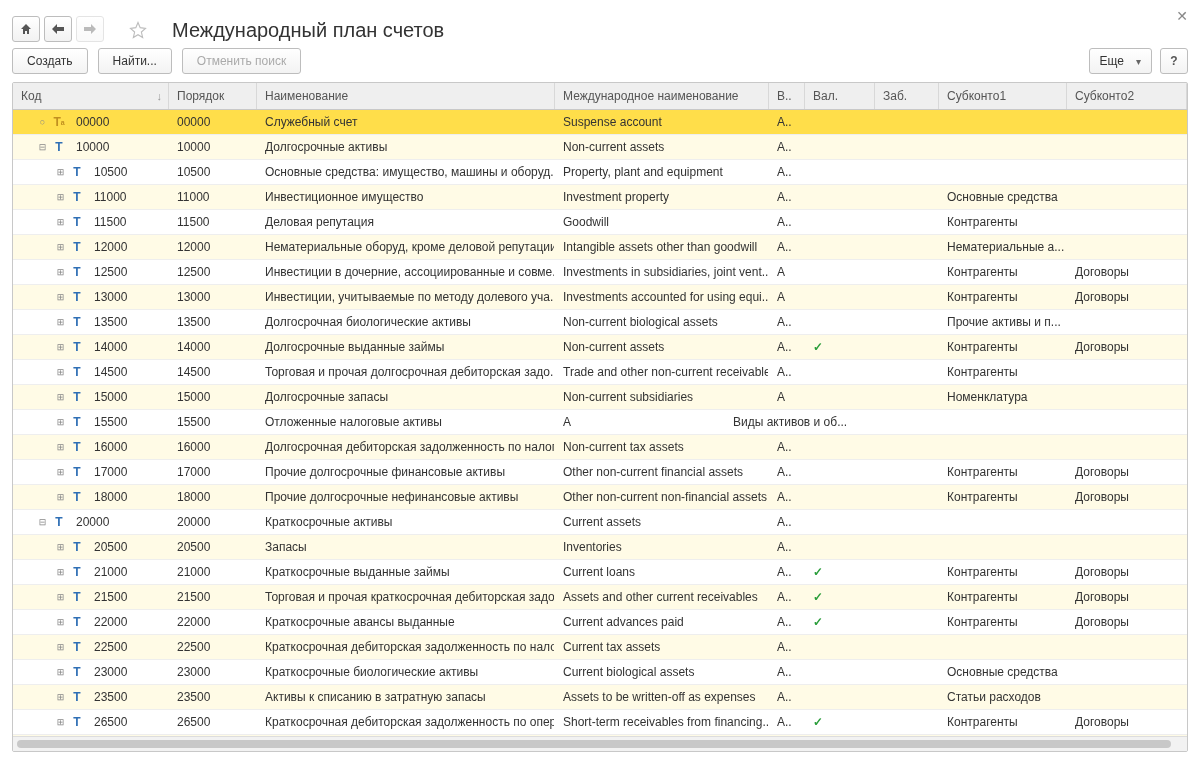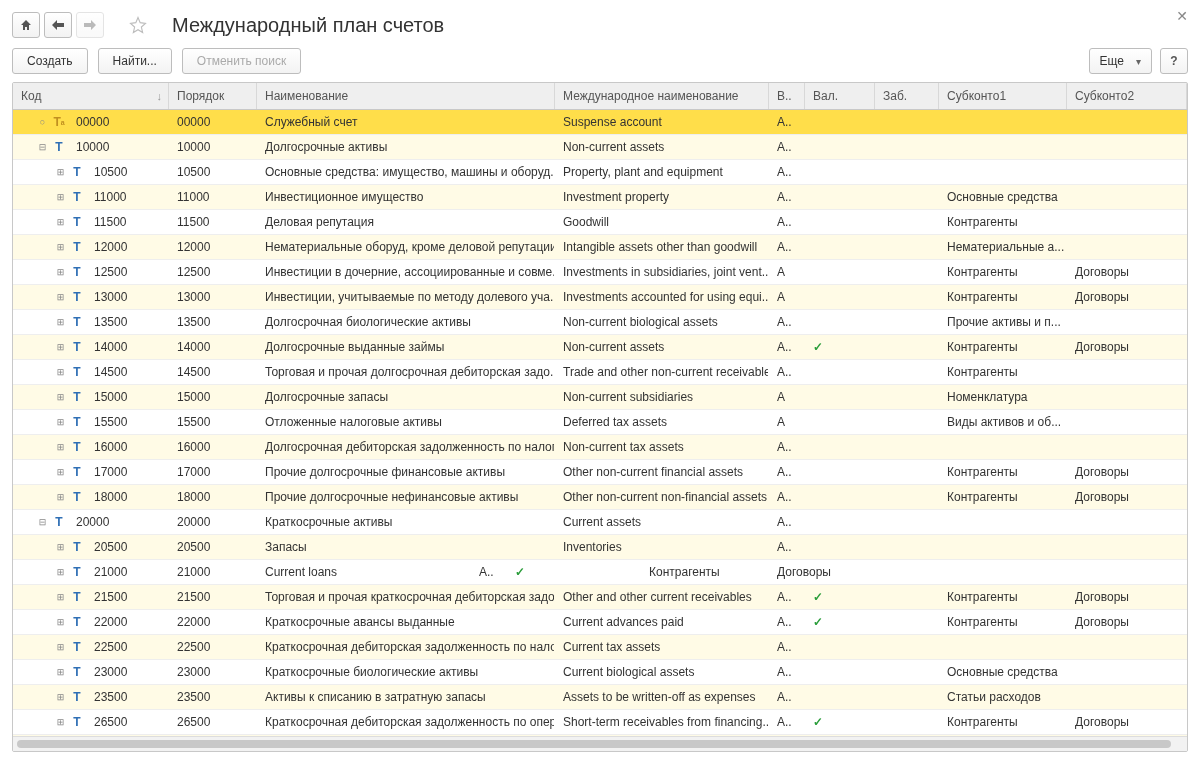--- a/index.html
+++ b/index.html
@@ -1,17 +1,17 @@
 <!DOCTYPE html>
 <html><head>
 <meta charset="utf-8">
 <style>
 html,body{margin:0;padding:0;font-family:Arial,sans-serif;font-size:12px;color:#333;background:#fff;height:100%}
 .window{width:1200px;height:758px;box-sizing:border-box;padding:8px 12px;position:relative}
-.titlebar{display:flex;align-items:center;height:34px;gap:16px}
+.titlebar{display:flex;align-items:flex-end;height:34px;gap:16px}
 .nav-group{display:flex;gap:4px}
 .icon-btn{width:26px;height:24px;border:1px solid #bdbdbd;border-radius:3px;background:linear-gradient(#fff,#f2f2f2);display:flex;align-items:center;justify-content:center;cursor:pointer;color:#555}
 .icon-btn.disabled{opacity:.4;cursor:default}
 .star-btn{width:24px;height:24px;display:flex;align-items:center;justify-content:center;color:#bdbdbd;cursor:pointer;margin-left:6px}
 .title{font-size:20px;font-weight:400;color:#333;margin-left:6px}
 .close-btn{position:absolute;right:12px;top:8px;color:#888;cursor:pointer;font-size:14px}
 .toolbar{display:flex;align-items:center;gap:10px;margin-top:6px}
 .btn{height:24px;padding:0 14px;border:1px solid #bdbdbd;border-radius:3px;background:linear-gradient(#fff,#f3f3f3);display:flex;align-items:center;cursor:pointer;font-size:12px;color:#333;gap:6px}
 .btn.disabled{color:#aaa;cursor:default}
 .btn .mini-icon{width:12px;height:12px;background:#e8b030;border:1px solid #c08f20;border-radius:2px;display:inline-block}
@@ -324,21 +324,20 @@
         </div>
         <div class="row white">
           <div class="cell c-code">
             <span class="tree-indent" style="width:30px"></span>
             <span class="expander">⊞</span>
             <span class="type-icon t">T</span>
             <span style="margin-left:6px">15500</span>
           </div>
           <div class="cell c-order">15500</div>
           <div class="cell c-name">Отложенные налоговые активы</div>
-          <div class="cell c-intl">Deferred tax assets</div>
           <div class="cell c-v">А</div>
           <div class="cell c-val"></div>
           <div class="cell c-zab"></div>
           <div class="cell c-sub1">Виды активов и об...</div>
           <div class="cell c-sub2"></div>
         </div>
         <div class="row yellow">
           <div class="cell c-code">
             <span class="tree-indent" style="width:30px"></span>
             <span class="expander">⊞</span>
@@ -419,39 +418,40 @@
           <div class="cell c-sub2"></div>
         </div>
         <div class="row white">
           <div class="cell c-code">
             <span class="tree-indent" style="width:30px"></span>
             <span class="expander">⊞</span>
             <span class="type-icon t">T</span>
             <span style="margin-left:6px">21000</span>
           </div>
           <div class="cell c-order">21000</div>
+          <div class="cell c-name">Краткосрочные выданные займы</div>
           <div class="cell c-intl">Current loans</div>
           <div class="cell c-v">А..</div>
           <div class="cell c-val">
             <span class="check">✓</span>
           </div>
           <div class="cell c-zab"></div>
           <div class="cell c-sub1">Контрагенты</div>
           <div class="cell c-sub2">Договоры</div>
         </div>
         <div class="row yellow">
           <div class="cell c-code">
             <span class="tree-indent" style="width:30px"></span>
             <span class="expander">⊞</span>
             <span class="type-icon t">T</span>
             <span style="margin-left:6px">21500</span>
           </div>
           <div class="cell c-order">21500</div>
           <div class="cell c-name">Торговая и прочая краткосрочная дебиторская задо...</div>
-          <div class="cell c-intl">Other and other current receivables</div>
+          <div class="cell c-intl">Assets and other current receivables</div>
           <div class="cell c-v">А..</div>
           <div class="cell c-val">
             <span class="check">✓</span>
           </div>
           <div class="cell c-zab"></div>
           <div class="cell c-sub1">Контрагенты</div>
           <div class="cell c-sub2">Договоры</div>
         </div>
         <div class="row white">
           <div class="cell c-code">

